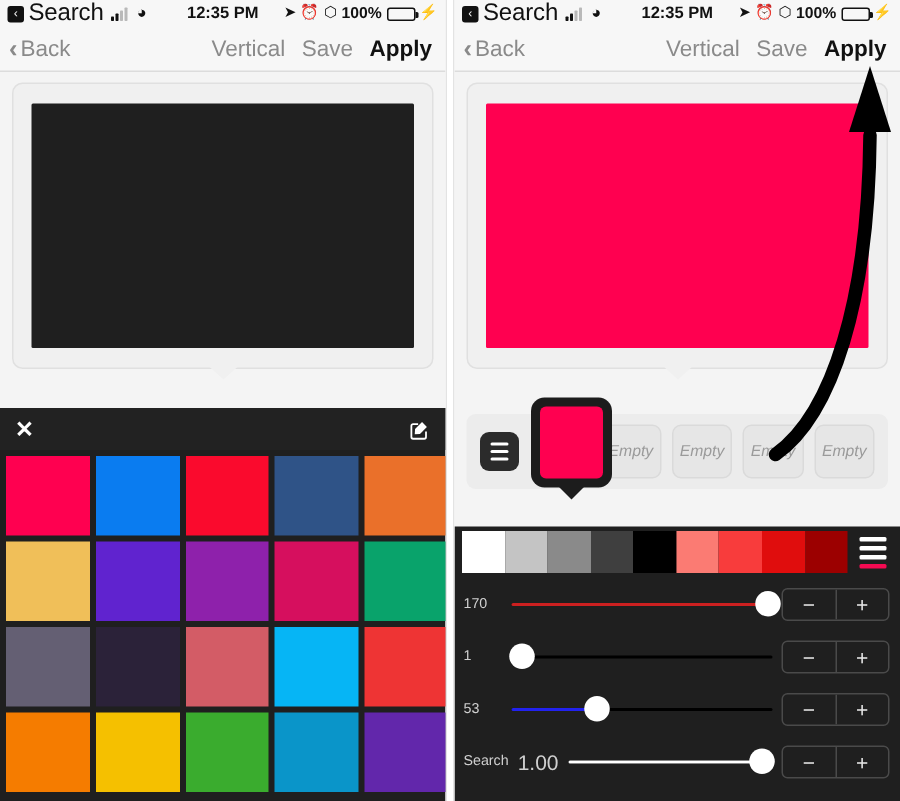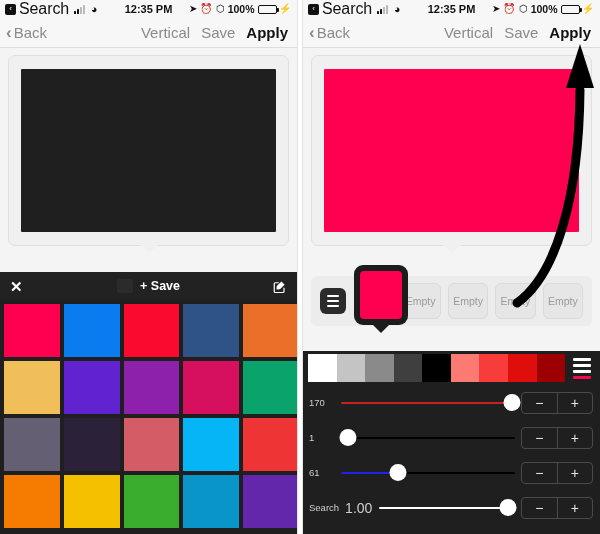--- a/index.html
+++ b/index.html
@@ -75,21 +75,21 @@
   .pt-save { font-size:12.5px; font-weight:bold; color:#fff; pointer-events:auto; cursor:pointer;}
   .pt-edit { margin-left:auto; width:15px; height:15px; color:#fff; cursor:pointer; }
 
   .swatch-grid { display:grid; grid-template-columns:repeat(5,1fr); gap:4px; padding:4px; }
   .swatch-cell { width:100%; aspect-ratio: 1 / 0.95; height:53px; }
 
   
   .recent-bar {
     position:absolute; left:8px; right:8px; top:276px; height:50px;
     background:#ececec; border-radius:6px; display:flex; align-items:center;
-    gap:7px; padding: 0 9px;
+    gap:7px; padding: 0 9px; font-style: italic;
   }
   .hamburger-btn {
     width:26px; height:26px; background:#2b2b2b; border-radius:6px;
     display:flex; flex-direction:column; align-items:center; justify-content:center; gap:3px;
     flex:0 0 auto; cursor:pointer;
   }
   .hamburger-btn i { width:12px; height:2px; background:#fff; border-radius:1px; display:block;}
   .slot {
     flex:1 1 0; height:36px; background:#e6e6e6; border:1px solid #dadada;
     border-radius:6px; display:flex; align-items:center; justify-content:center;
@@ -178,24 +178,20 @@
     <div class="preview-wrap">
       <div class="preview-card">
         <div class="preview-canvas" id="left-preview" style="background: rgb(31, 31, 31);"></div>
         <div class="card-notch"></div>
       </div>
     </div>
 
     <div class="palette-panel">
       <div class="palette-toolbar">
         <span class="pt-close">✕</span>
-        <div class="pt-center">
-          <span class="pt-swatch" id="pt-swatch" style="background: rgb(43, 43, 43);"></span>
-          <span class="pt-save">+ Save</span>
-        </div>
         <span class="pt-edit">
           <svg viewBox="0 0 20 20" width="15" height="15" fill="none" stroke="#ffffff" stroke-width="1.6">
             <path d="M16 11.5V16.5a1.5 1.5 0 0 1-1.5 1.5h-10A1.5 1.5 0 0 1 3 16.5v-10A1.5 1.5 0 0 1 4.5 5H9"></path>
             <path d="M12.5 3.2l4.3 4.3-6.2 6.2-4.6.3.3-4.6z" fill="#ffffff" stroke="none"></path>
           </svg>
         </span>
       </div>
       <div class="swatch-grid" id="swatch-grid">
           <div class="swatch-cell" style="background: rgb(255, 0, 80);"></div>
           <div class="swatch-cell" style="background: rgb(10, 124, 240);"></div>
@@ -322,21 +318,21 @@
               <div class="sl-line"></div>
               <div class="sl-fill" style="width: 4%; background: rgb(0, 0, 0);"></div>
               <div class="sl-thumb" style="left: 4%;"></div>
             </div>
             <div class="stepper">
               <button>−</button>
               <button>+</button>
             </div>
           </div>
           <div class="slider-row">
-            <div class="sl-label">61</div>
+            <div class="sl-label">53</div>
             <div class="sl-track">
               <div class="sl-line"></div>
               <div class="sl-fill" style="width: 33%; background: rgb(34, 34, 238);"></div>
               <div class="sl-thumb" style="left: 33%;"></div>
             </div>
             <div class="stepper">
               <button>−</button>
               <button>+</button>
             </div>
           </div>

